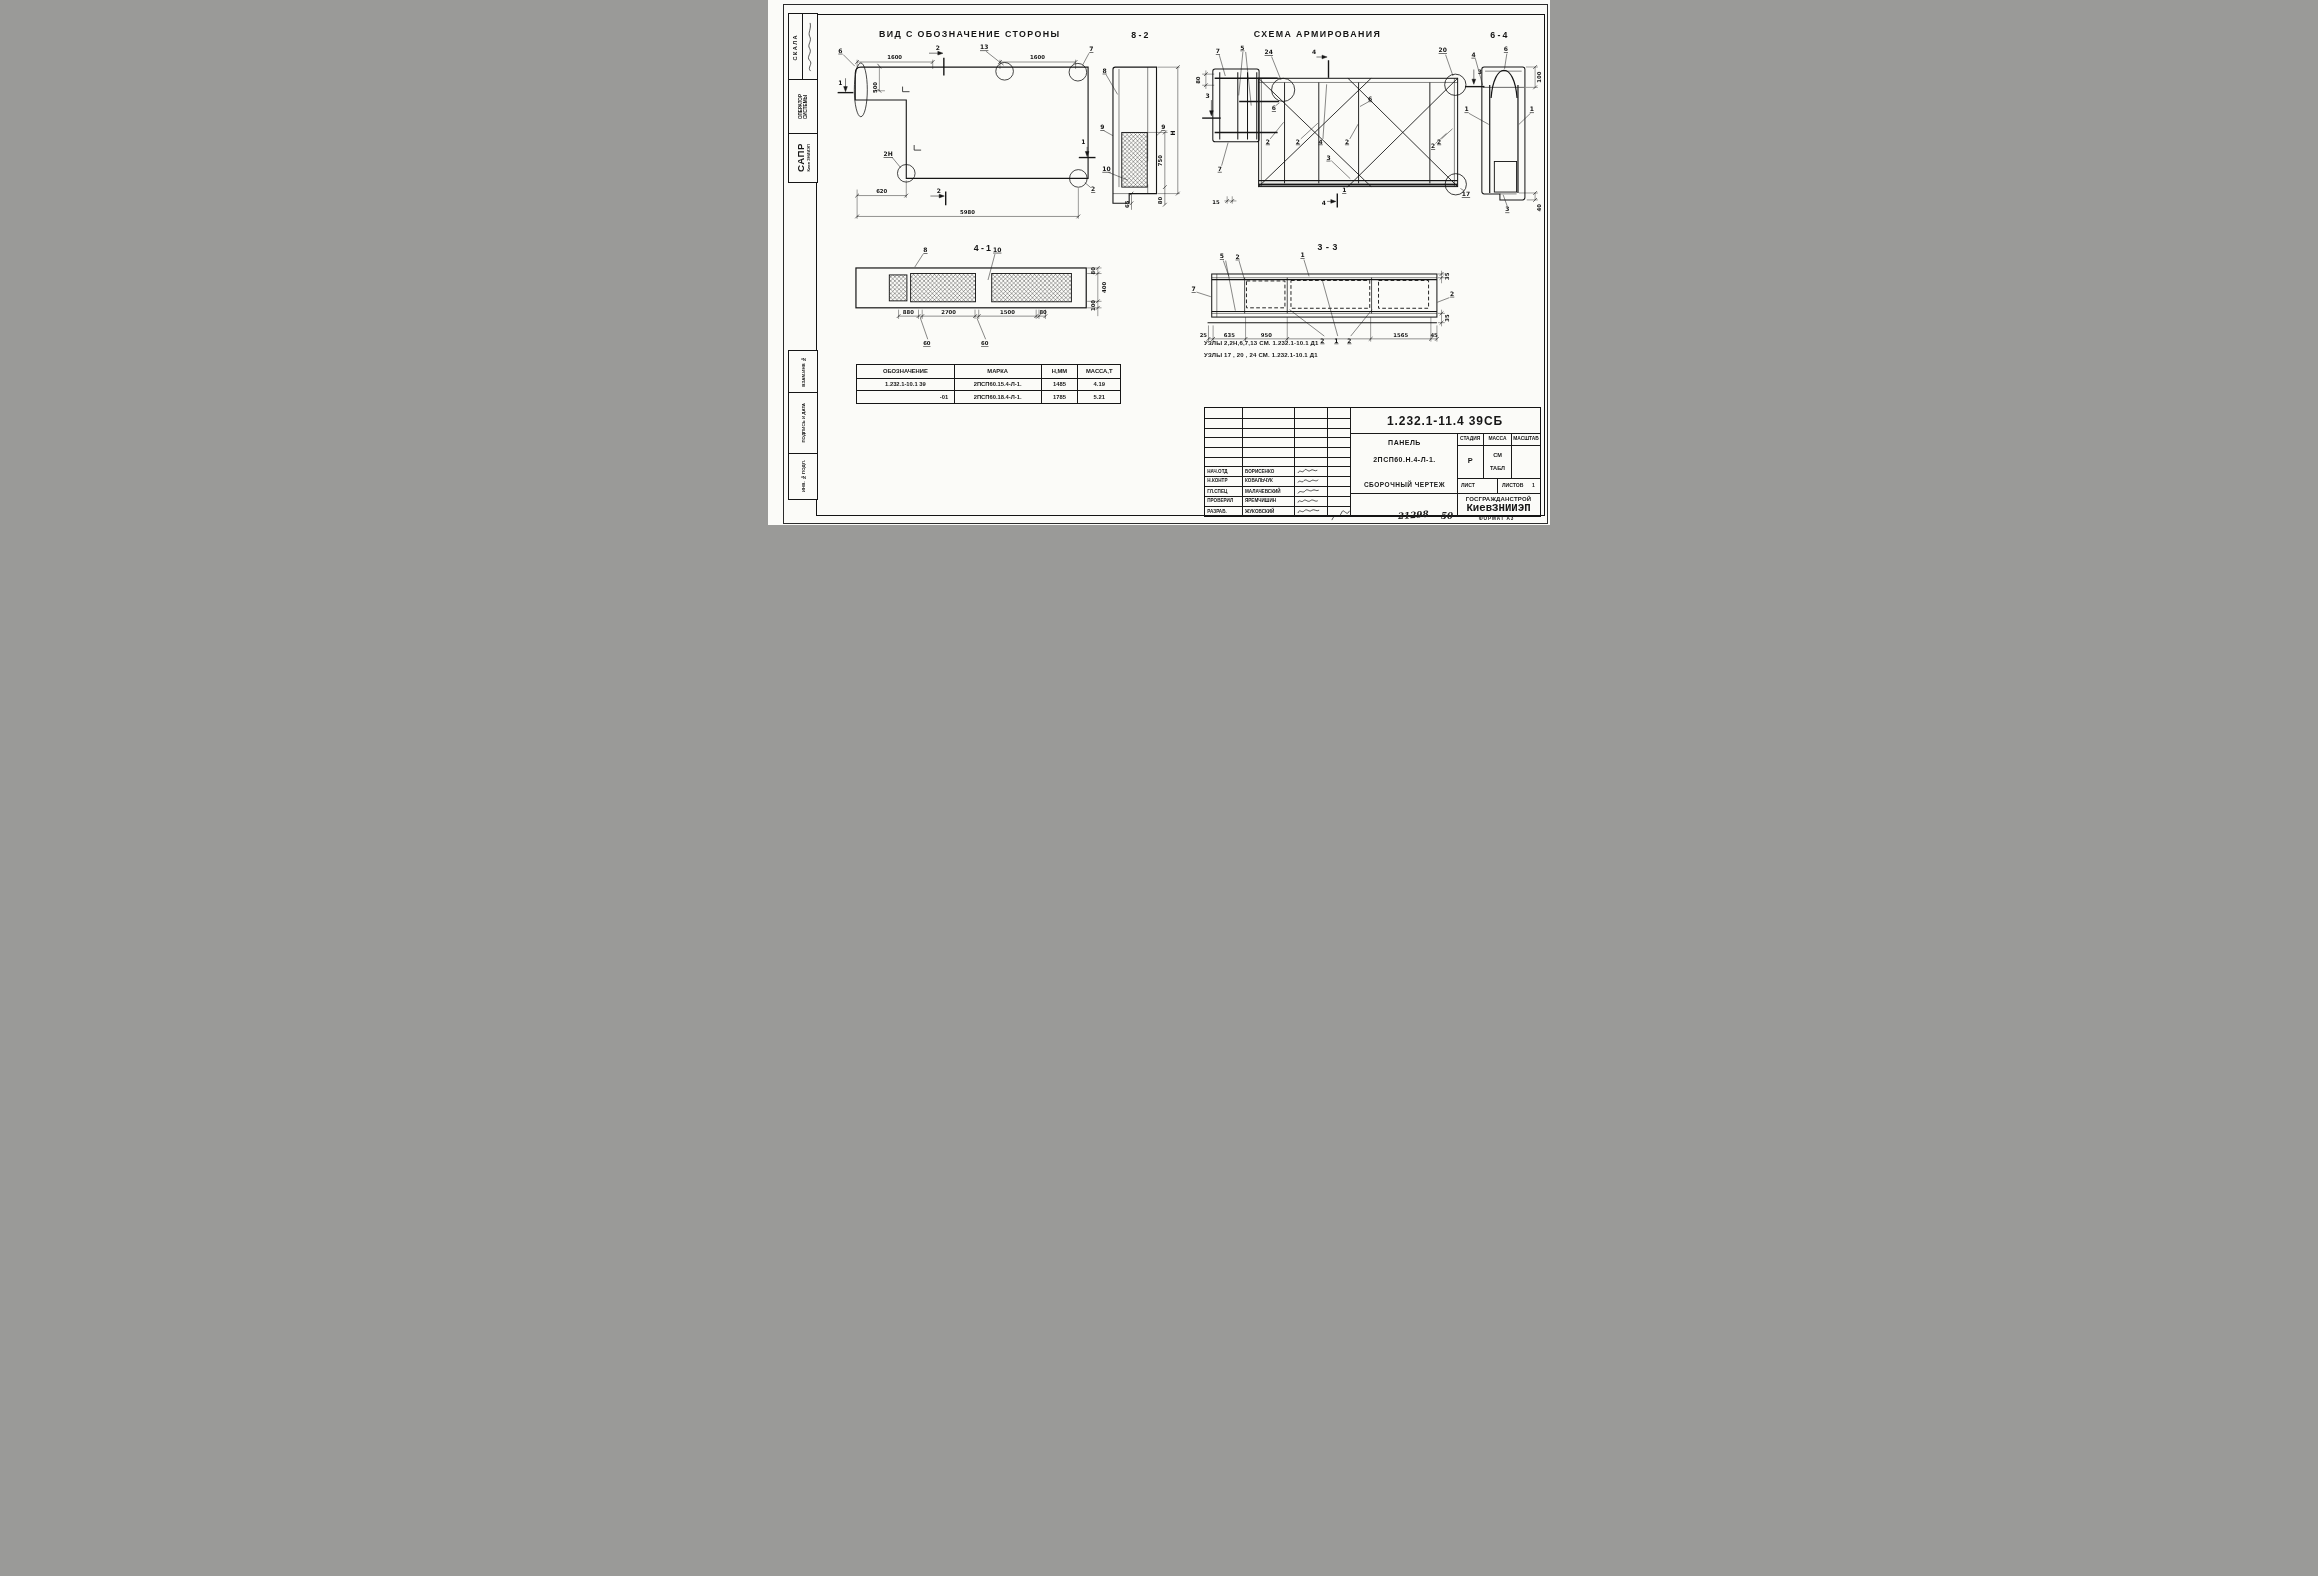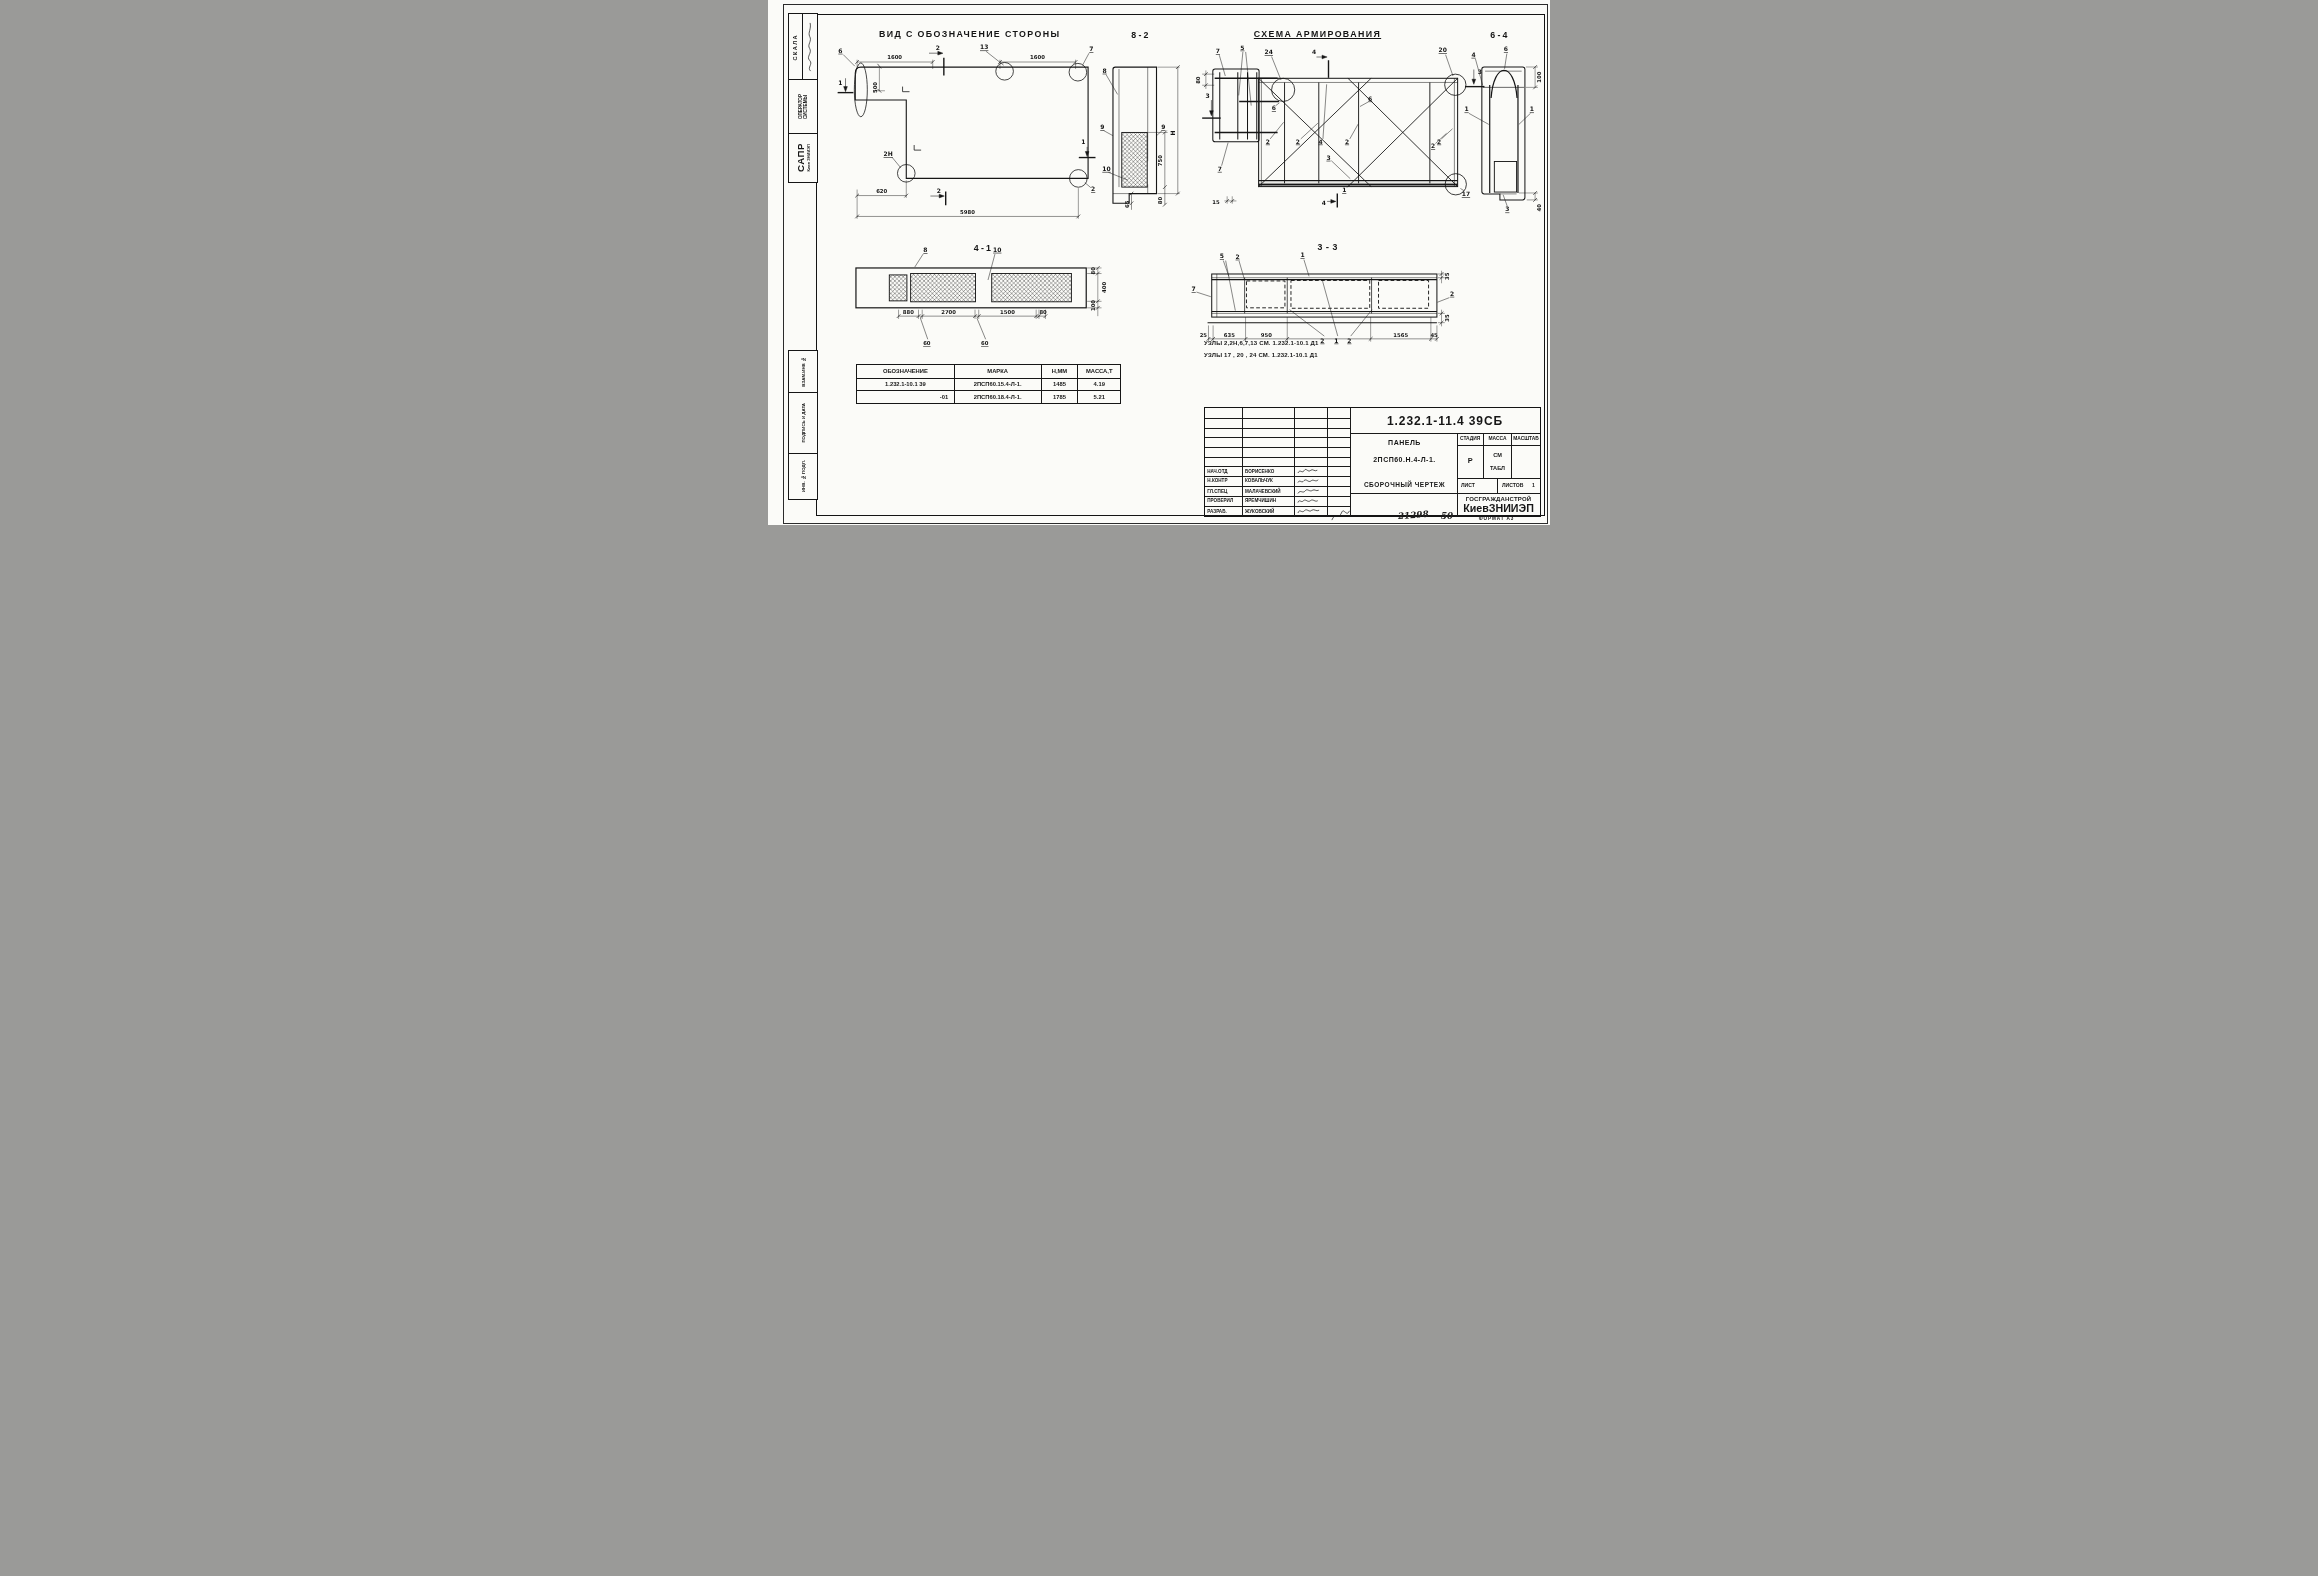--- a/index.html
+++ b/index.html
@@ -59,21 +59,21 @@
   </div>
   <div class="sb" style="left:20px;top:392px;width:28px;height:60px;">
     <span class="vtext" style="font-size:4.4px;">ПОДПИСЬ И ДАТА</span>
   </div>
   <div class="sb" style="left:20px;top:453px;width:28px;height:45px;">
     <span class="vtext" style="font-size:4.4px;">ИНВ. № ПОДЛ.</span>
   </div>
 
   <div class="view-title" style="left:111px;top:29px;width:181px;">ВИД С ОБОЗНАЧЕНИЕ СТОРОНЫ</div>
   <div class="view-title" style="left:352px;top:30px;width:42px;letter-spacing:2.3px;">8-2</div>
-  <div class="view-title" style="left:459px;top:29px;width:181px;text-decoration:underline;">СХЕМА АРМИРОВАНИЯ</div>
+  <div class="view-title" style="left:459px;top:29px;width:181px;">СХЕМА АРМИРОВАНИЯ</div>
   <div class="view-title" style="left:709px;top:30px;width:46px;letter-spacing:2.3px;">6-4</div>
   <div class="view-title" style="left:197px;top:243px;width:37px;letter-spacing:2.3px;">4-1</div>
   <div class="view-title" style="left:542px;top:243px;width:37px;letter-spacing:2.3px;font-family:Liberation Mono, monospace;">3-3</div>
 
   <svg class="vw" style="left:65px;top:42px;" width="269" height="181" viewBox="0 0 580 390">
     <g stroke="#161616" fill="none">
       <path d="M60,54 L550,54 L550,294 L158,294 L158,125 L48,125 L48,67 Q48,54 60,54 Z" stroke-width="2.4"></path>
       <ellipse cx="60" cy="103" rx="14" ry="58" stroke-width="1.7"></ellipse>
       <circle cx="370" cy="63" r="19" stroke-width="1.7"></circle>
       <circle cx="528" cy="65" r="19" stroke-width="1.7"></circle>
@@ -377,21 +377,21 @@
     <div class="txt" style="left:307px;top:28px;width:28px;text-align:center;font-size:4.9px;">МАСШТАБ</div>
     <div class="txt" style="left:252px;top:48px;width:26.4px;text-align:center;font-size:7.4px;">Р</div>
     <div class="txt" style="left:279px;top:44px;width:27px;text-align:center;font-size:5.6px;">СМ</div>
     <div class="txt" style="left:279px;top:57px;width:27px;text-align:center;font-size:5.6px;">ТАБЛ</div>
 
     <div class="txt" style="left:256px;top:74px;font-size:5.1px;">ЛИСТ</div>
     <div class="txt" style="left:297px;top:74px;font-size:5.1px;">ЛИСТОВ</div>
     <div class="txt" style="left:327px;top:74px;font-size:5.1px;">1</div>
 
     <div class="txt" style="left:252px;top:88px;width:83px;text-align:center;font-size:6px;letter-spacing:0.2px;">ГОСГРАЖДАНСТРОЙ</div>
-    <div class="txt" style="left:252px;top:94px;width:83px;text-align:center;font-size:10.7px;">КиевЗНИИЭП</div>
+    <div class="txt" style="left:252px;top:94px;width:83px;text-align:center;font-size:10.7px;font-family:Liberation Mono, monospace;">КиевЗНИИЭП</div>
 
     <div class="txt" style="left:2.3px;top:61px;font-size:4.6px;">НАЧ.ОТД</div>
     <div class="txt" style="left:40px;top:61px;font-size:4.6px;">БОРИСЕНКО</div>
     <div class="txt" style="left:2.3px;top:70px;font-size:4.6px;">Н.КОНТР</div>
     <div class="txt" style="left:40px;top:70px;font-size:4.6px;">КОВАЛЬЧУК</div>
     <div class="txt" style="left:2.3px;top:81px;font-size:4.6px;">ГЛ.СПЕЦ</div>
     <div class="txt" style="left:40px;top:81px;font-size:4.6px;">МАЛАЧЕВСКИЙ</div>
     <div class="txt" style="left:2.3px;top:90px;font-size:4.6px;">ПРОВЕРИЛ</div>
     <div class="txt" style="left:40px;top:90px;font-size:4.6px;">ЯРЕМЧИШИН</div>
     <div class="txt" style="left:2.3px;top:101px;font-size:4.6px;">РАЗРАБ.</div>

